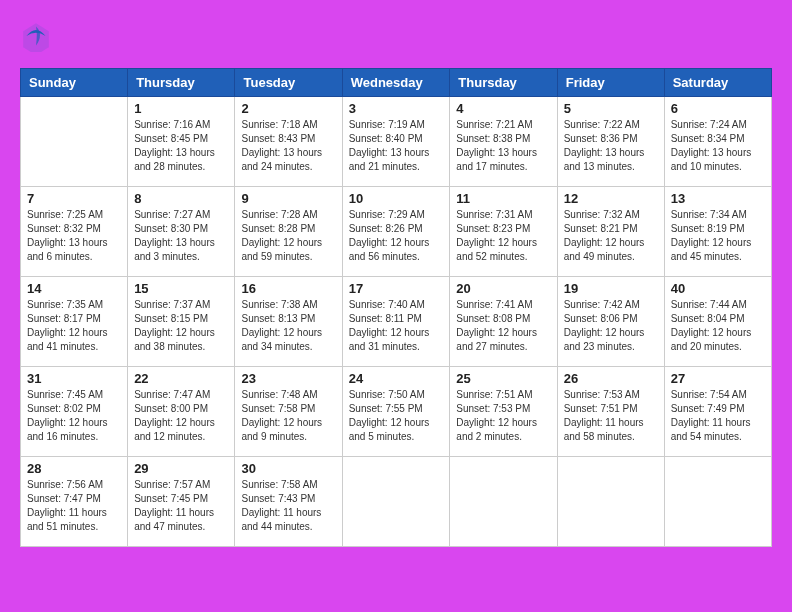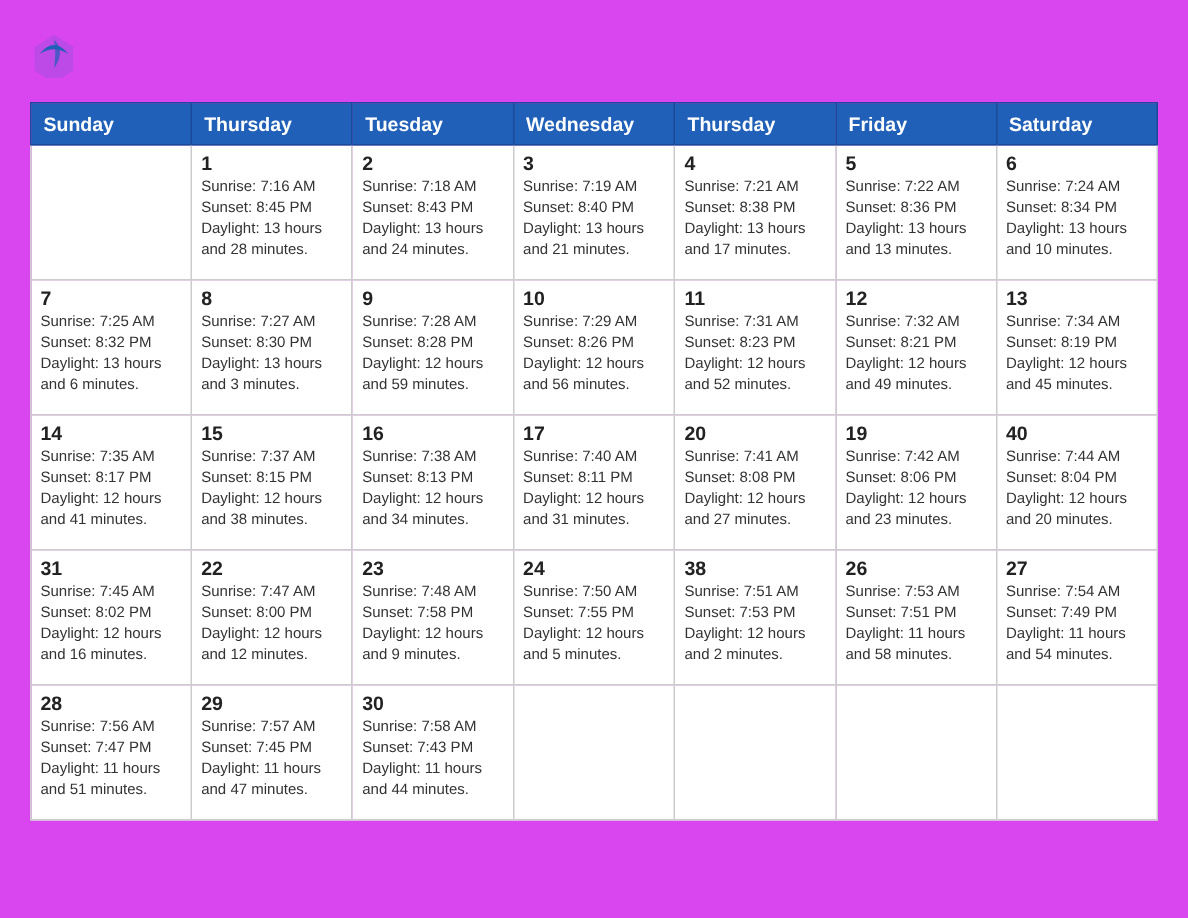--- a/index.html
+++ b/index.html
@@ -227,21 +227,21 @@
           </td>
           <td>
             <div class="day-number">23</div>
             <div class="day-info">Sunrise: 7:48 AM<br>Sunset: 7:58 PM<br>Daylight: 12 hours<br>and 9 minutes.</div>
           </td>
           <td>
             <div class="day-number">24</div>
             <div class="day-info">Sunrise: 7:50 AM<br>Sunset: 7:55 PM<br>Daylight: 12 hours<br>and 5 minutes.</div>
           </td>
           <td>
-            <div class="day-number">38</div>
+            <div class="day-number">25</div>
             <div class="day-info">Sunrise: 7:51 AM<br>Sunset: 7:53 PM<br>Daylight: 12 hours<br>and 2 minutes.</div>
           </td>
           <td>
             <div class="day-number">26</div>
             <div class="day-info">Sunrise: 7:53 AM<br>Sunset: 7:51 PM<br>Daylight: 11 hours<br>and 58 minutes.</div>
           </td>
           <td>
             <div class="day-number">27</div>
             <div class="day-info">Sunrise: 7:54 AM<br>Sunset: 7:49 PM<br>Daylight: 11 hours<br>and 54 minutes.</div>
           </td>

